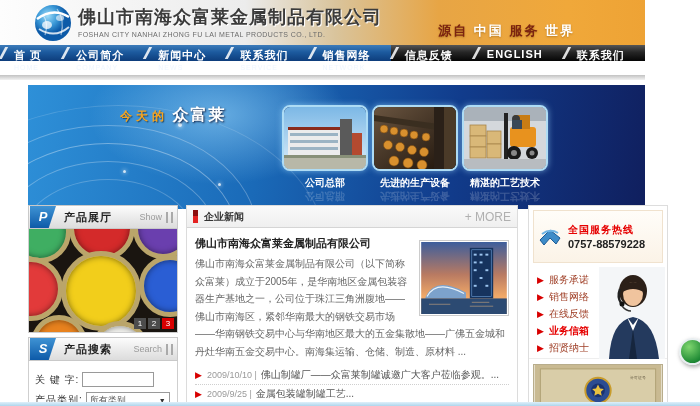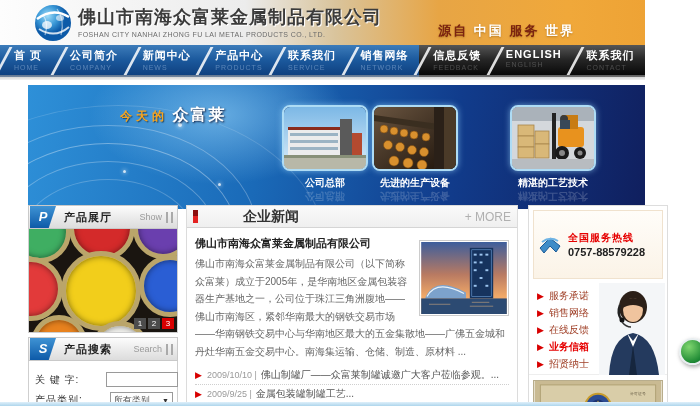--- a/index.html
+++ b/index.html
@@ -12,21 +12,21 @@
     background:linear-gradient(90deg,#fdfdfd 0%,#ececec 38%,#d9c49c 52%,#e7a545 68%,#f0a83a 88%,#eea335 100%); }
   .logo { position:absolute; left:33px; top:3px; width:40px; height:40px; }
   .brand { position:absolute; left:78px; top:5px; }
   .brand-cn { font-size:18px; font-weight:bold; color:#3b3b3b; letter-spacing:1px; text-shadow:1px 1px 0 #fff; }
   .brand-en { font-size:7px; color:#6b6b6b; letter-spacing:.4px; margin-top:2px; }
   .slogan { position:absolute; right:70px; top:22px; font-size:13px; font-weight:bold; letter-spacing:2px;
     text-shadow:0 1px 2px rgba(120,70,0,.45); }
   .slg-dark { color:#7c2410; } .slg-light { color:#ffffff; }
 
   
-  .nav { position:absolute; left:0; top:45px; width:645px; height:32px; display:flex;
+  .nav { position:absolute; left:0; top:45px; width:645px; height:16px; display:flex;
     background:linear-gradient(180deg,#3d7cba 0%,#1c5a9e 45%,#0d3d7c 100%); }
   .nav:after { content:""; position:absolute; left:0; top:30px; width:645px; height:5px;
     background:linear-gradient(180deg,#9a9a9a,#e9e9e9); opacity:.6; }
   .nav-item { position:relative; flex:1 1 auto; padding:3px 4px 0 14px; cursor:pointer; min-width:56px; }
   .nav-item:before { content:""; position:absolute; left:2px; top:2px; bottom:2px; width:3px;
     background:rgba(255,255,255,.85); transform:skewX(-28deg); }
   .nav-cn { display:block; font-size:11px; font-weight:bold; color:#fff; letter-spacing:1px; white-space:nowrap; }
   .nav-en { display:block; font-size:7px; color:rgba(210,230,255,.35); letter-spacing:1px; margin-top:1px; white-space:nowrap; }
   .nav-item.dark { background:linear-gradient(180deg,#565656 0%,#262626 45%,#050505 100%); }
   .nav-item.dark .nav-en { color:rgba(255,255,255,.22); }
@@ -40,21 +40,21 @@
   .w1 { left:-70px; top:40px;  width:300px; height:220px; }
   .w2 { left:-50px; top:58px;  width:260px; height:190px; border-color:rgba(255,255,255,.35); }
   .w3 { left:-30px; top:76px;  width:220px; height:160px; }
   .w4 { left:-10px; top:94px;  width:180px; height:130px; border-color:rgba(255,255,255,.22); }
   .w5 { left:-120px; top:20px; width:420px; height:300px; border-color:rgba(255,255,255,.15); }
   .dot { position:absolute; width:4px; height:4px; border-radius:50%; background:rgba(255,255,255,.8); box-shadow:0 0 4px #fff; }
   .tagline { position:absolute; left:92px; top:20px; white-space:nowrap; }
   .tag-orange { font-size:12px; font-weight:bold; color:#f6a41f; letter-spacing:4px; text-shadow:1px 1px 1px rgba(0,0,0,.5); }
   .tag-white { font-size:16px; font-weight:bold; color:#fff; letter-spacing:2px; text-shadow:1px 1px 2px rgba(0,0,30,.8); }
   .thumb { position:absolute; top:20px; width:86px; cursor:pointer; }
-  .t1{left:254px;} .t2{left:344px;} .t3{left:434px;margin-left:48px;}
+  .t1{left:254px;} .t2{left:344px;} .t3{left:434px;}
   .thumb-frame { width:86px; height:66px; border:2px solid #aedcf5; border-radius:8px; overflow:hidden;
     box-shadow:0 0 6px rgba(160,220,255,.6); background:#0a2050; }
   .thumb-frame svg { display:block; width:100%; height:100%; }
   .thumb-cap { margin-top:5px; text-align:center; font-size:10px; font-weight:bold; color:#fff; white-space:nowrap; }
   .thumb-ref { text-align:center; font-size:10px; font-weight:bold; color:#fff; opacity:.18;
     transform:scaleY(-1); margin-top:-1px; white-space:nowrap; }
 
   
   .left-col { position:absolute; left:28px; top:205px; width:150px; }
   .box-header { position:relative; height:24px; border:1px solid #c9c9c9;
@@ -65,49 +65,49 @@
   .box-title { font-size:11px; font-weight:bold; color:#222; letter-spacing:1px; margin-left:6px; flex:1; }
   .box-action { font-size:9px; color:#9a9a9a; margin-right:4px; }
   .box-micon { width:7px; height:11px; margin-right:4px;
     border-left:2px solid #aaa; border-right:2px solid #aaa; }
   .showcase-img { position:relative; width:150px; height:104px; overflow:hidden; border:1px solid #cfcfcf; border-top:none; background:#1a1510; }
   .can { position:absolute; border-radius:50%; border:5px solid #baa56a; box-shadow:inset 0 0 6px rgba(0,0,0,.5); }
   .pager { position:absolute; right:3px; bottom:3px; display:flex; gap:2px; }
   .pg { width:12px; height:11px; background:#4c4c4c; color:#fff; font-size:8px; text-align:center; line-height:11px; cursor:pointer; }
   .pg.active { background:#d80000; }
   .search-box { border:1px solid #cfcfcf; border-top:none; background:#fff; padding:6px 4px 8px 6px; }
-  .form-row { display:flex; align-items:center; margin:5px 0;gap:24px; }
+  .form-row { display:flex; align-items:center; margin:5px 0; }
   .form-label { font-size:10px; color:#333; letter-spacing:1px; white-space:nowrap; }
   .kw-input { width:72px; height:15px; border:1px solid #9a9a9a; margin-left:3px; font-size:10px; }
   .fake-select { width:84px; height:16px; border:1px solid #9a9a9a; margin-left:3px; font-size:9px; color:#555;
     display:flex; align-items:center; justify-content:space-between; padding:0 3px; cursor:pointer; background:#fff; }
   .fake-select .arr { font-size:7px; color:#333; }
 
   .center-col { position:absolute; left:186px; top:205px; width:332px; height:201px;
     border:1px solid #dcdcdc; background:#fff; overflow:hidden; }
   .sec-header { height:22px; background:linear-gradient(180deg,#fafafa,#efefef); border-bottom:1px solid #d5d5d5;
     display:flex; align-items:center; padding:0 6px; }
   .red-bar { width:5px; height:13px; background:linear-gradient(180deg,#8c0f0f 50%,#e42222 50%); margin-right:6px; }
-  .sec-title { font-size:14px; font-weight:bold; color:#333; flex:1;margin-left:39px; }
+  .sec-title { font-size:10px; font-weight:bold; color:#333; flex:1; }
   .sec-more { font-size:12px; color:#b0b0b0; cursor:pointer; }
   .intro { padding:8px 8px 0 8px; }
   .intro-photo { float:right; width:90px; height:76px; border:1px solid #ccc; padding:1px; margin:4px 0 4px 8px; background:#fff; }
   .intro-photo svg { display:block; width:100%; height:100%; }
   .intro-title { font-size:11px; font-weight:bold; color:#222; margin-bottom:4px; }
   .intro-text { font-size:10px; color:#666; line-height:1.75; }
   .news-list { list-style:none; margin-top:6px; }
   .news-item { display:flex; align-items:center; height:19px; margin:0 8px; border-bottom:1px dotted #cfcfcf; cursor:pointer; }
   .bullet { color:#d80000; font-size:9px; margin-right:5px; }
   .news-date { font-size:9px; color:#9a9a9a; margin-right:4px; white-space:nowrap; }
   .news-text { font-size:10px; color:#555; white-space:nowrap; overflow:hidden; }
 
   .right-col { position:absolute; left:528px; top:205px; width:140px; height:201px;
     border:1px solid #ddd; background:#fff; overflow:hidden; }
   .hotline { margin:4px; border:1px solid #f0e2ce; background:linear-gradient(180deg,#fffdf9,#fbf3e7);
-    display:flex; align-items:center; padding:20px 3px; }
+    display:flex; align-items:center; padding:12px 3px; }
   .phone-ic { width:26px; height:22px; margin-right:5px; }
   .hot-label { font-size:10px; font-weight:bold; color:#e60000; letter-spacing:1px; }
   .hot-num { font-size:11px; font-weight:bold; color:#222; margin-top:1px; }
   .svc-wrap { position:relative; height:92px; border-bottom:1px solid #eee; }
   .svc-menu { position:absolute; left:8px; top:4px; }
   .svc-item { display:flex; align-items:center; height:17px; cursor:pointer; }
   .svc-label { font-size:10px; color:#a04028; }
   .svc-item.active .svc-label { color:#e60000; font-weight:bold;text-align:right; }
   .agent-photo { position:absolute; right:2px; top:0; width:66px; height:92px; overflow:hidden; }
   .agent-photo svg { display:block; width:100%; height:100%; }
@@ -160,24 +160,20 @@
         <span class="nav-cn">首  页</span>
         <span class="nav-en">HOME</span>
       </div>
     <div class="nav-item">
         <span class="nav-cn">公司简介</span>
         <span class="nav-en">COMPANY</span>
       </div>
     <div class="nav-item">
         <span class="nav-cn">新闻中心</span>
         <span class="nav-en">NEWS</span>
-      </div>
-    <div class="nav-item">
-        <span class="nav-cn">产品中心</span>
-        <span class="nav-en">PRODUCTS</span>
       </div>
     <div class="nav-item">
         <span class="nav-cn">联系我们</span>
         <span class="nav-en">SERVICE</span>
       </div>
     <div class="nav-item">
         <span class="nav-cn">销售网络</span>
         <span class="nav-en">NETWORK</span>
       </div>
     <div class="nav-item dark">

